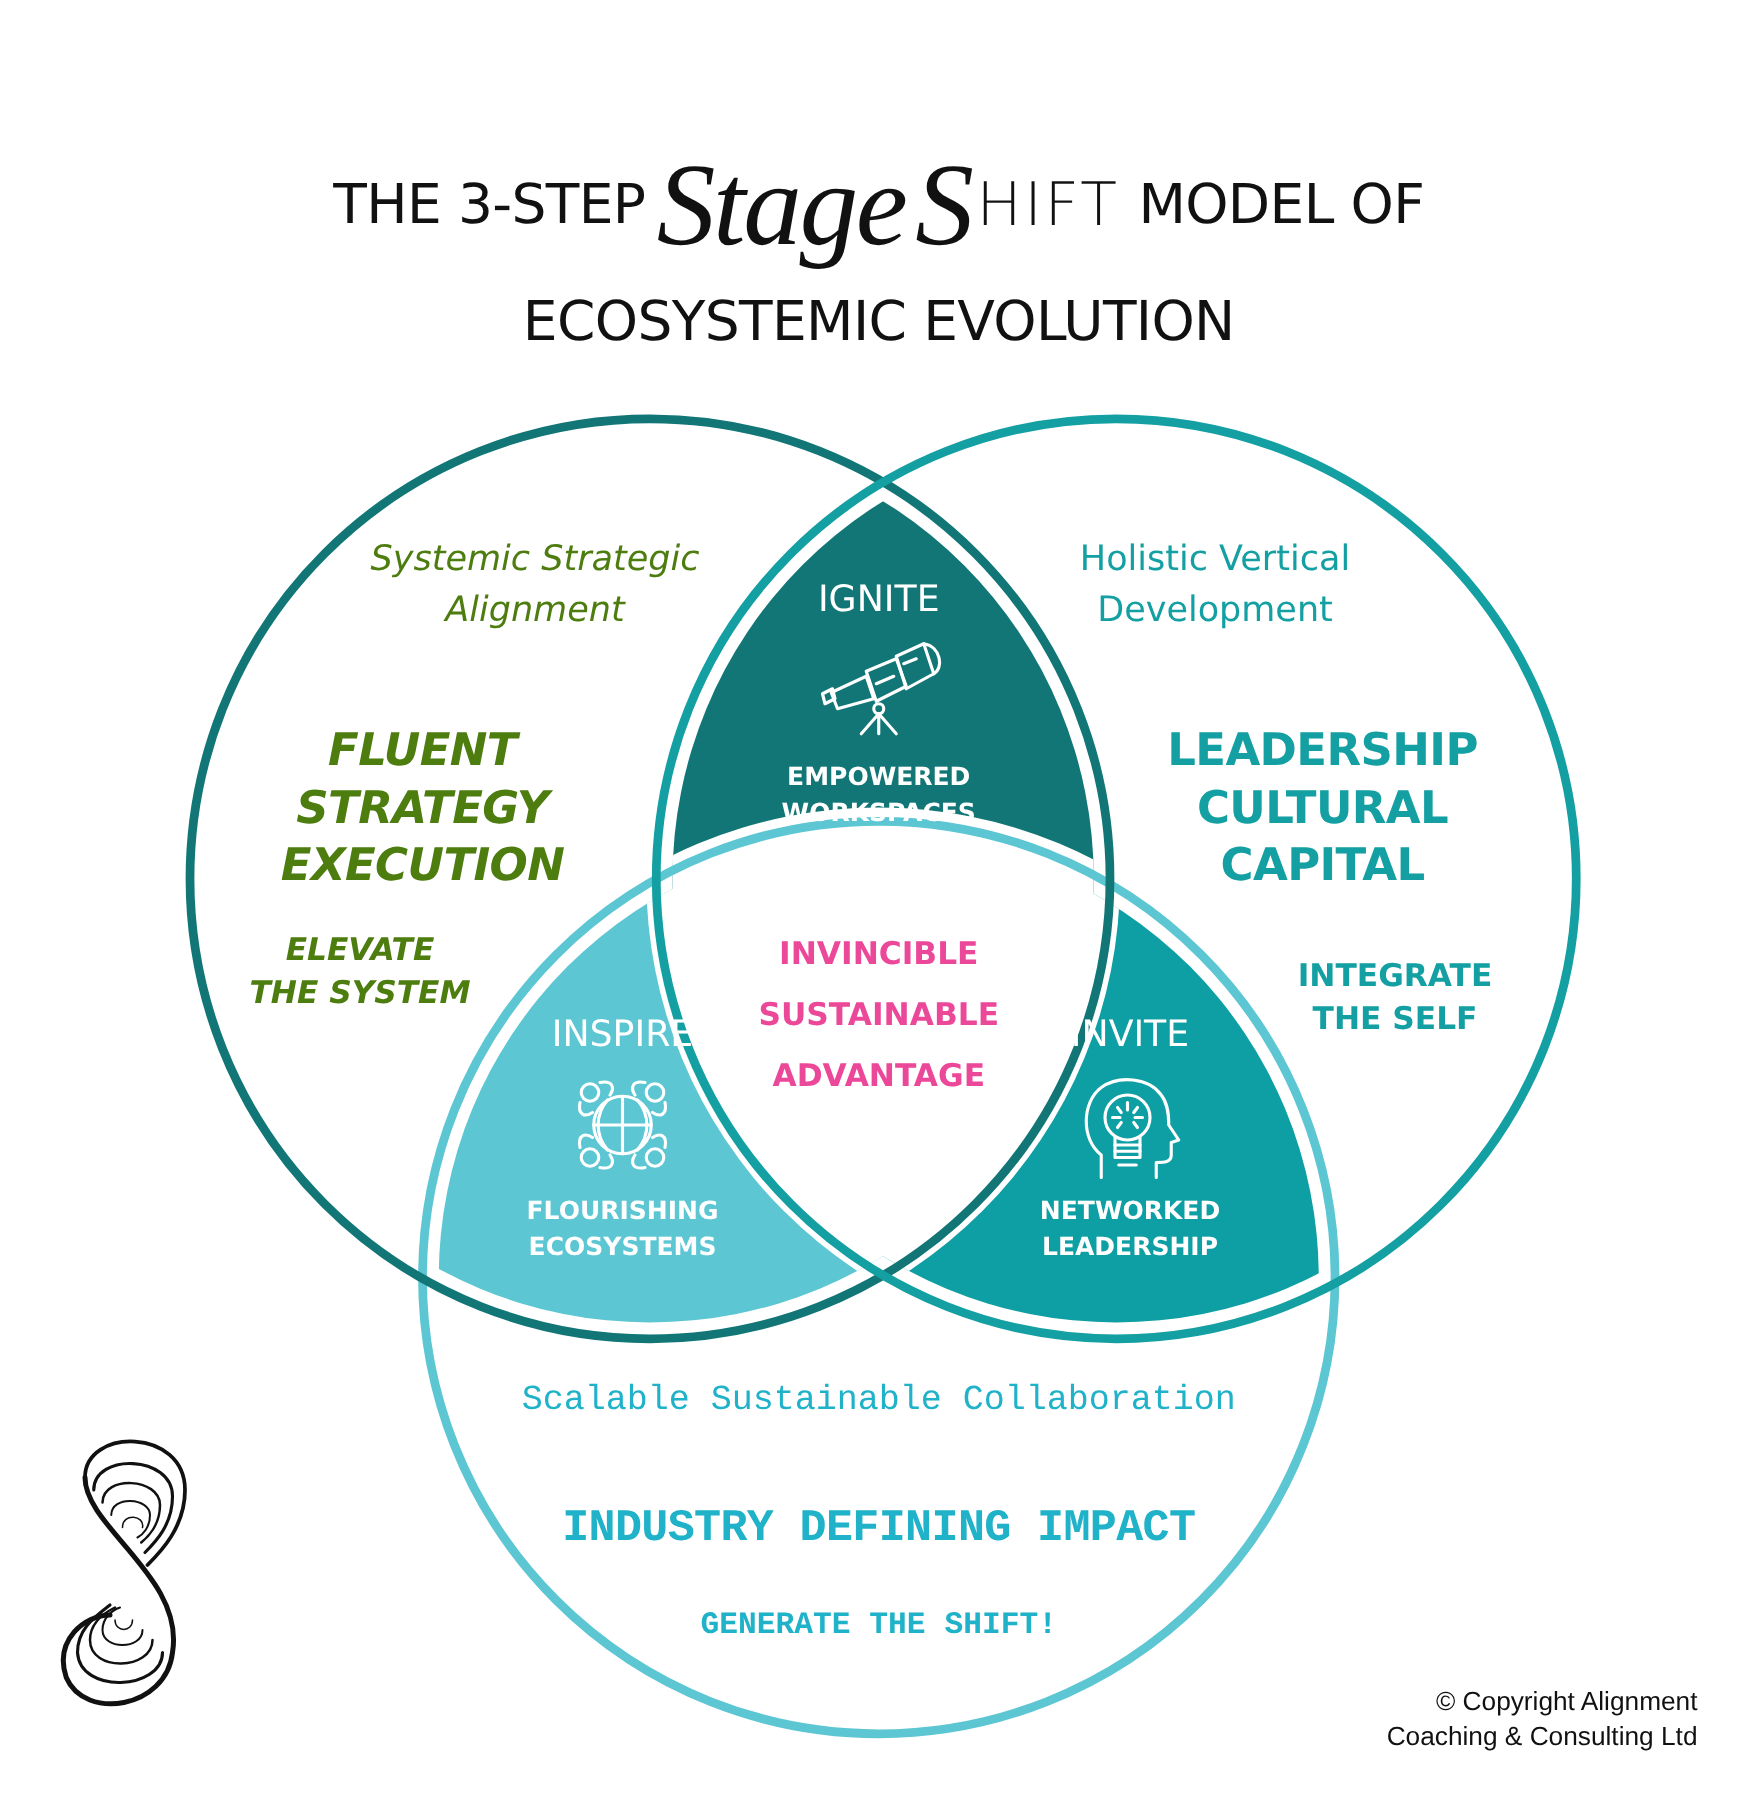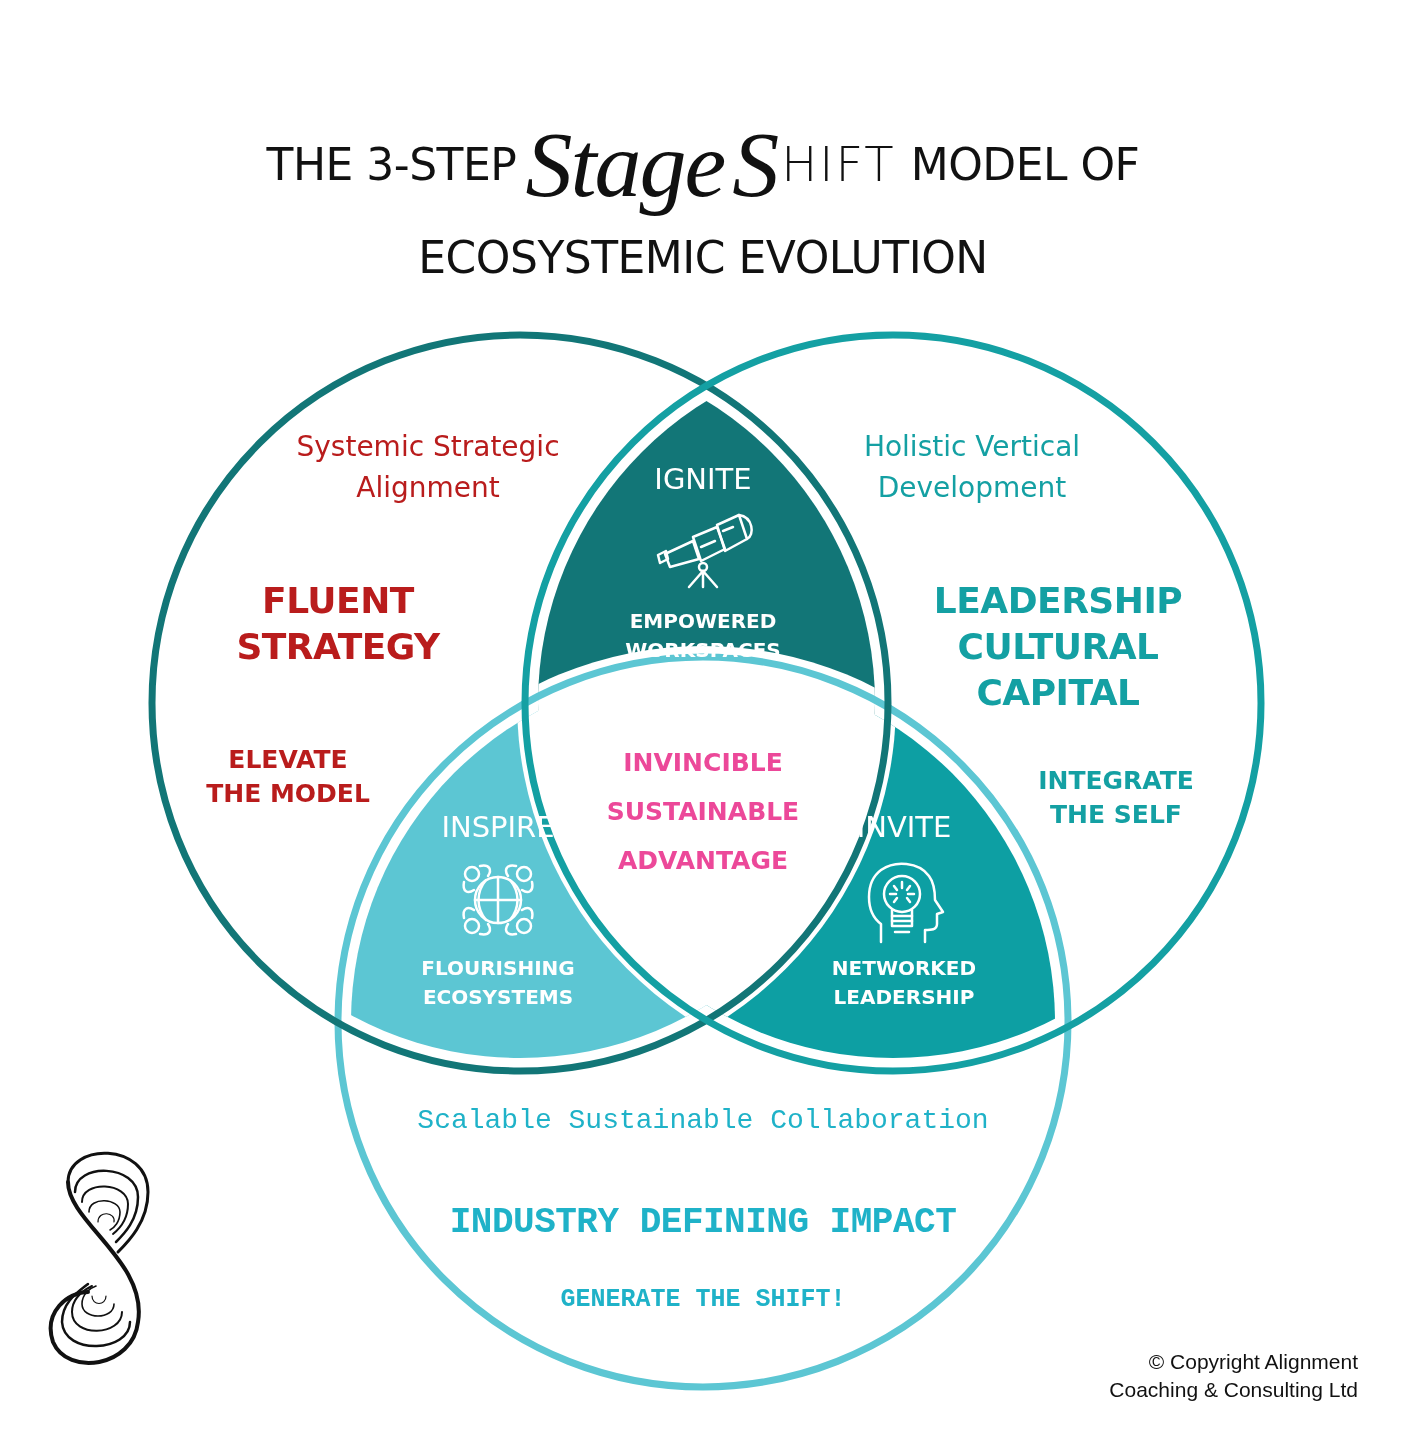--- a/index.html
+++ b/index.html
@@ -11,21 +11,21 @@
   #t1 .thin{font-family:"DejaVu Sans","Liberation Sans",sans-serif;font-weight:100;font-size:48px;vertical-align:middle;letter-spacing:2px;margin-right:10px;}
   #t2{top:232px;font-size:44px;letter-spacing:-0.5px;}
   svg#venn{position:absolute;left:0;top:0;}
   .lbl{position:absolute;text-align:center;font-family:"DejaVu Sans","Liberation Sans",sans-serif;}
   .sub{font-size:28px;line-height:41px;}
   .big{font-size:36px;font-weight:bold;line-height:46px;letter-spacing:-0.5px;margin-top:12px;}
   .act{font-size:25px;font-weight:bold;line-height:34px;}
   .step{font-size:29px;font-weight:normal;color:#ffffff;}
   .stepsub{font-size:20px;font-weight:bold;line-height:29px;color:#ffffff;}
   .center{font-size:25px;font-weight:bold;line-height:49px;color:#ec4899;}
-  .c-left{color:#b91c1c;}
+  .c-left{color:#4d7c0f;font-style:italic;}
   .c-right{color:#14a0a3;}
   .c-bottom{color:#1fb2c8;font-family:Liberation Mono, monospace;}
   #copyright{position:absolute;right:48px;top:1348px;text-align:right;font-size:21px;line-height:28px;color:#111;}
 </style>
 </head>
 <body>
 
 <div class="title-line" id="t1">
   <span class="plain">THE 3-STEP</span>
   <span class="script">Stage</span><span class="script">S</span><span class="thin">HIFT</span>
@@ -143,24 +143,25 @@
   </g>
 </svg>
 
 <div class="lbl sub c-left" style="left:258px;top:426px;width:340px;">
   <div>Systemic Strategic</div>
   <div>Alignment</div>
 </div>
 <div class="lbl big c-left" style="left:188px;top:566px;width:300px;">
   <div>FLUENT</div>
   <div>STRATEGY</div>
+  <div>EXECUTION</div>
 </div>
 <div class="lbl act c-left" style="left:178px;top:743px;width:220px;">
   <div>ELEVATE</div>
-  <div>THE MODEL</div>
+  <div>THE SYSTEM</div>
 </div>
 
 <div class="lbl sub c-right" style="left:812px;top:426px;width:320px;">
   <div>Holistic Vertical</div>
   <div>Development</div>
 </div>
 <div class="lbl big c-right" style="left:908px;top:566px;width:300px;">
   <div>LEADERSHIP</div>
   <div>CULTURAL</div>
   <div>CAPITAL</div>

